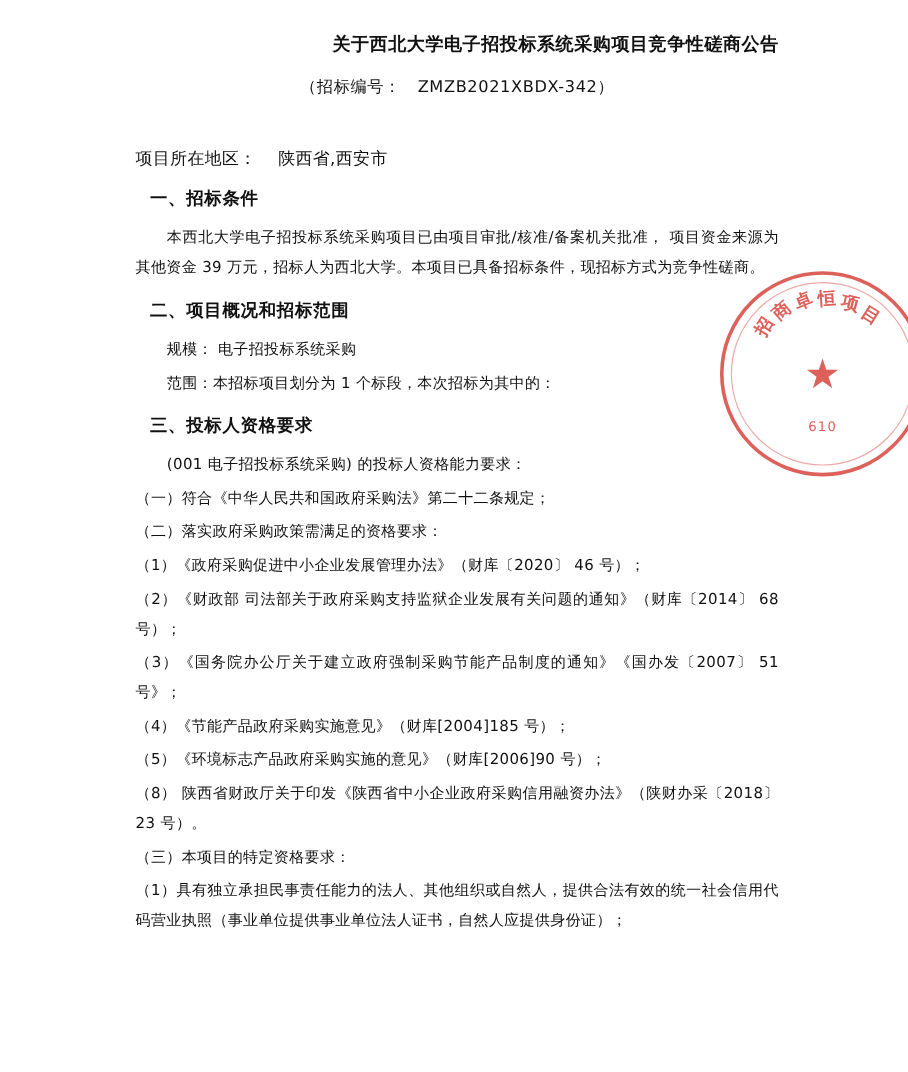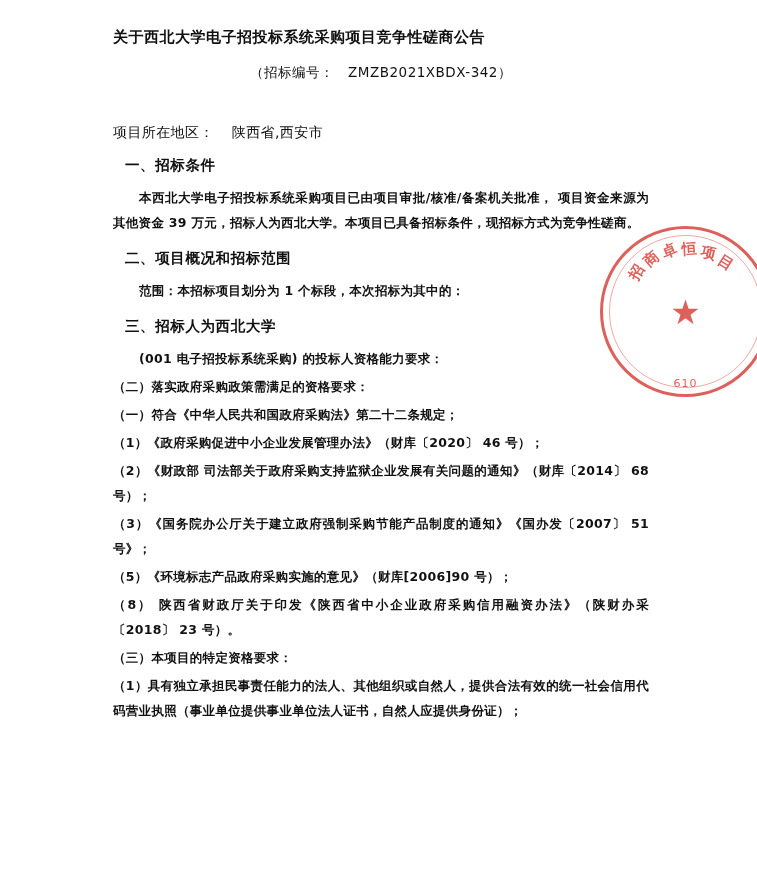--- a/index.html
+++ b/index.html
@@ -16,21 +16,21 @@
     overflow: hidden;
   }
   .page {
     position: relative;
     width: 757px;
     height: 893px;
     box-sizing: border-box;
     padding: 18px 108px 0 113px;
   }
   .doc-title {
-    text-align: left;
+    text-align: right;
     font-size: 15px;
     font-weight: bold;
     letter-spacing: 0.5px;
     color: #111;
     margin-top: 8px;
     margin-bottom: 0;
     line-height: 22px;
   }
   .doc-subtitle {
     text-align: center;
@@ -57,21 +57,20 @@
     margin: 14px 0 10px 12px;
     letter-spacing: 0.6px;
   }
   p.para {
     font-size: 12.5px;
     line-height: 25px;
     color: #111;
     margin: 0 0 3px 0;
     text-align: justify;
     letter-spacing: 0.3px;
-    font-weight: bold;
   }
   p.indent {
     text-indent: 26px;
   }
   p.indent2 {
     padding-left: 26px;
   }
   .kv-label {
     display: inline-block;
   }
@@ -121,21 +120,21 @@
   .seal-text span {
     position: absolute;
     left: 50%;
     top: 50%;
     transform-origin: 0 0;
     white-space: nowrap;
   }
   .seal-bottom {
     position: absolute;
     left: 50%;
-    bottom: 4px;
+    bottom: 32px;
     transform: translateX(-50%);
     color: #d4342c;
     font-size: 11px;
     letter-spacing: 1px;
   }
 </style>
 </head>
 <body>
 
 <div class="page">
@@ -161,27 +160,29 @@
   </div>
 
   <div class="region-line">
     <span class="kv-label">项目所在地区：</span><span class="kv-value">陕西省,西安市</span>
   </div>
 
   <h2 class="section">一、招标条件</h2>
   <p class="para indent">本西北大学电子招投标系统采购项目已由项目审批/核准/备案机关批准， 项目资金来源为其他资金 39 万元，招标人为西北大学。本项目已具备招标条件，现招标方式为竞争性磋商。</p>
 
   <h2 class="section">二、项目概况和招标范围</h2>
+  <p class="para indent2">规模：    电子招投标系统采购</p>
   <p class="para indent2">范围：本招标项目划分为 1 个标段，本次招标为其中的：</p>
 
-  <h2 class="section">三、招标人为西北大学</h2>
+  <h2 class="section">三、投标人资格要求</h2>
   <p class="para indent2">(001 电子招投标系统采购) 的投标人资格能力要求：</p>
+  <p class="para">（一）符合《中华人民共和国政府采购法》第二十二条规定；</p>
   <p class="para">（二）落实政府采购政策需满足的资格要求：</p>
-  <p class="para">（一）符合《中华人民共和国政府采购法》第二十二条规定；</p>
   <p class="para">（1）《政府采购促进中小企业发展管理办法》（财库〔2020〕 46 号）；</p>
   <p class="para">（2）《财政部 司法部关于政府采购支持监狱企业发展有关问题的通知》（财库〔2014〕 68 号）；</p>
   <p class="para">（3）《国务院办公厅关于建立政府强制采购节能产品制度的通知》《国办发〔2007〕 51 号》；</p>
+  <p class="para">（4）《节能产品政府采购实施意见》（财库[2004]185 号）；</p>
   <p class="para">（5）《环境标志产品政府采购实施的意见》（财库[2006]90 号）；</p>
   <p class="para">（8） 陕西省财政厅关于印发《陕西省中小企业政府采购信用融资办法》（陕财办采〔2018〕 23 号）。</p>
   <p class="para">（三）本项目的特定资格要求：</p>
   <p class="para">（1）具有独立承担民事责任能力的法人、其他组织或自然人，提供合法有效的统一社会信用代码营业执照（事业单位提供事业单位法人证书，自然人应提供身份证）；</p>
 
 </div>
 
 </body></html>

